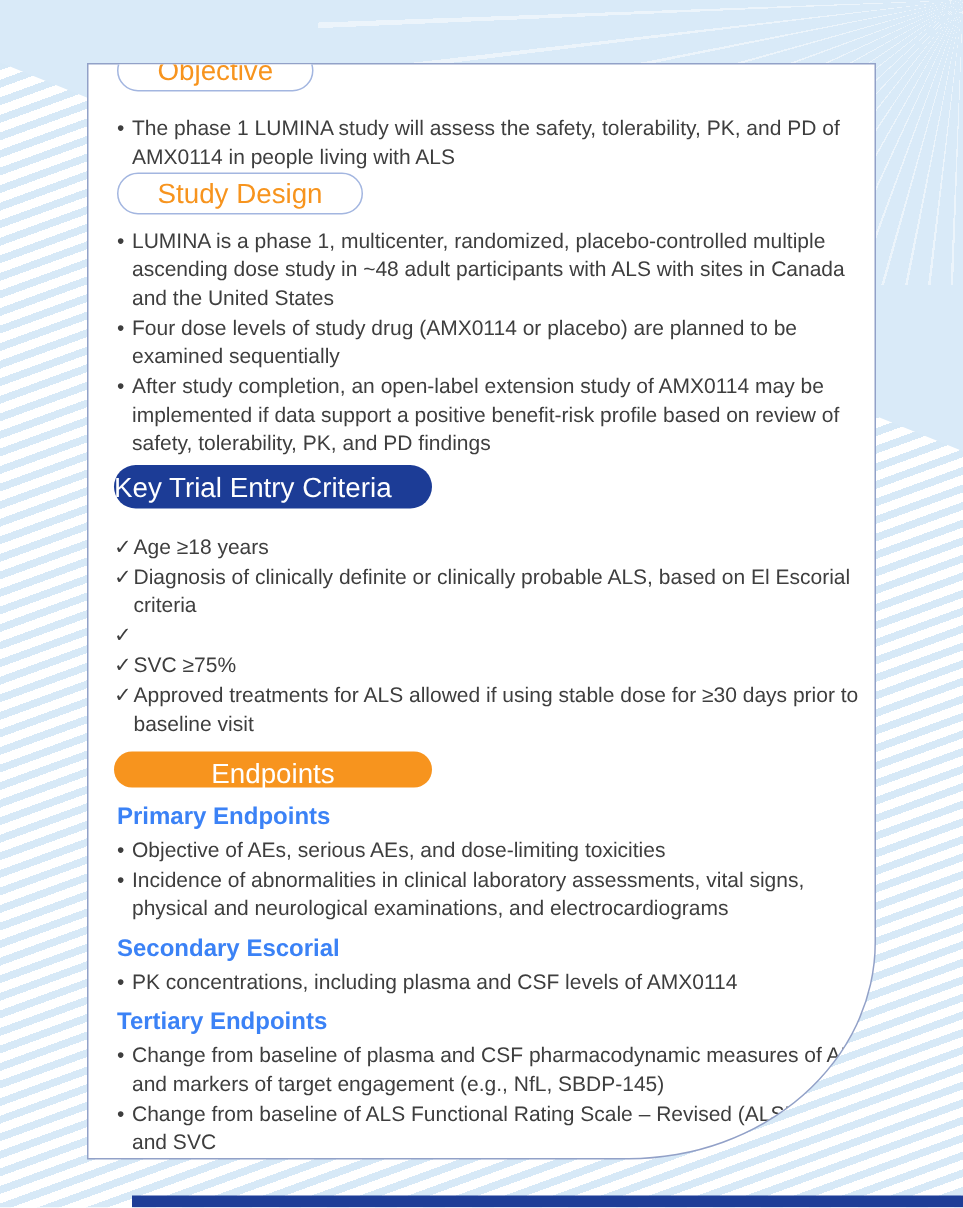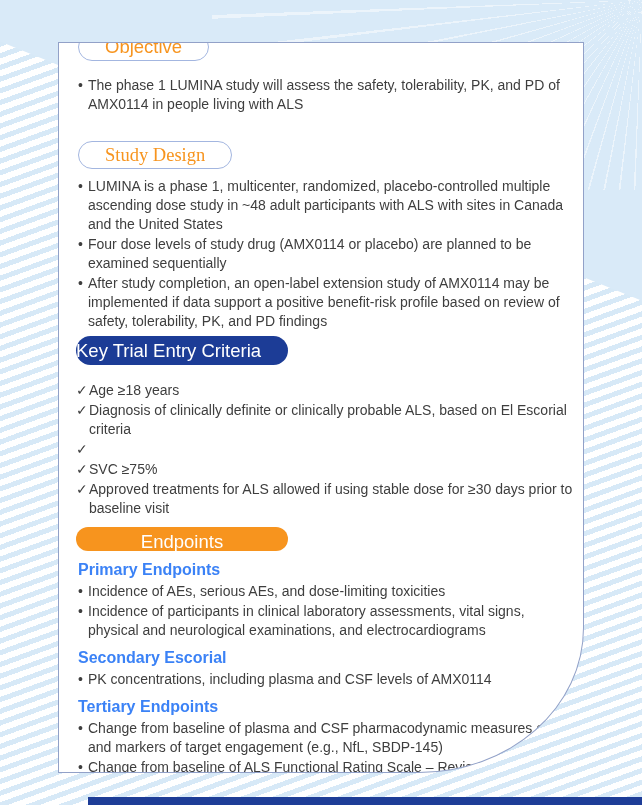--- a/index.html
+++ b/index.html
@@ -56,21 +56,21 @@
     border:1.5px solid #a3b6e0;
     border-radius:15px;
     color:#f7941e;
     padding:0 26px;
     height:28px;
   }
   .objective-pill {
     position:absolute;
     top:-10px; left:19px;
   }
-  .inflow-pill { margin:26px 0 8px 2px;font-family:Liberation Serif, serif; }
+  .inflow-pill { margin:0 0 8px 2px; }
 
   .pill-navy {
     background:#1c3c96;
     color:#ffffff;
     border-radius:15.5px;
     min-width:212px;
     text-align:left;
     height:29px;
     line-height:29px;
     margin:4px 0 0 0;
@@ -186,25 +186,25 @@
     </ul>
 
     <div class="pill pill-orange">
       <span>Endpoints</span>
     </div>
 
     <div class="ep-heading">Primary Endpoints</div>
     <ul class="blist ep-list">
       <li>
         <span class="blt">•</span>
-        <span>Incidence of AEs, serious AEs, and dose-limiting toxicities</span>
-      </li>
-      <li>
-        <span class="blt">•</span>
-        <span>Incidence of participants in clinical laboratory assessments, vital signs, physical and neurological examinations, and electrocardiograms</span>
+        <span>Objective of AEs, serious AEs, and dose-limiting toxicities</span>
+      </li>
+      <li>
+        <span class="blt">•</span>
+        <span>Incidence of abnormalities in clinical laboratory assessments, vital signs, physical and neurological examinations, and electrocardiograms</span>
       </li>
     </ul>
 
     <div class="ep-heading">Secondary Escorial</div>
     <ul class="blist ep-list">
       <li>
         <span class="blt">•</span>
         <span>PK concentrations, including plasma and CSF levels of AMX0114</span>
       </li>
     </ul>

